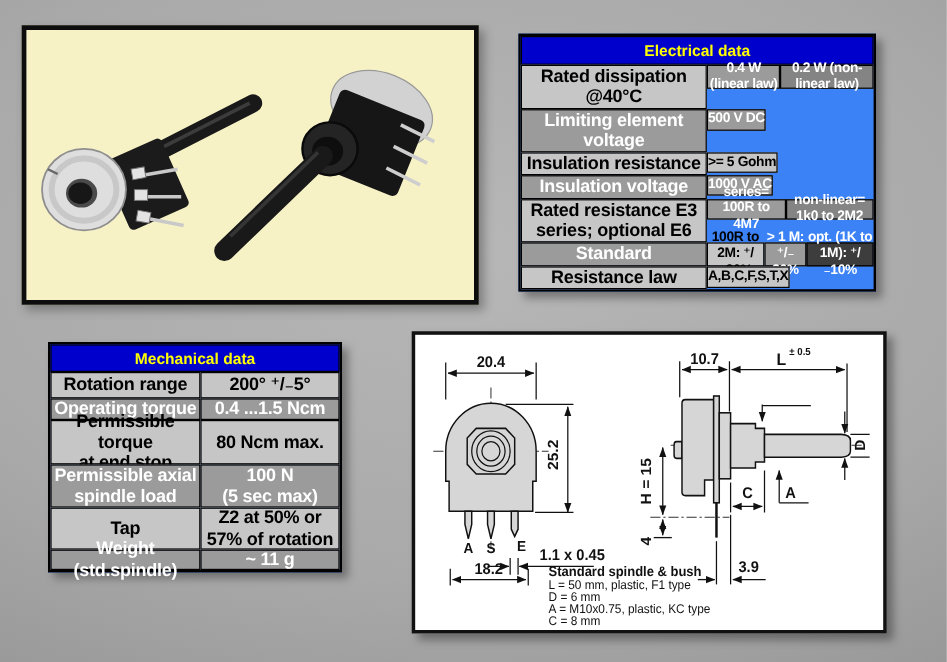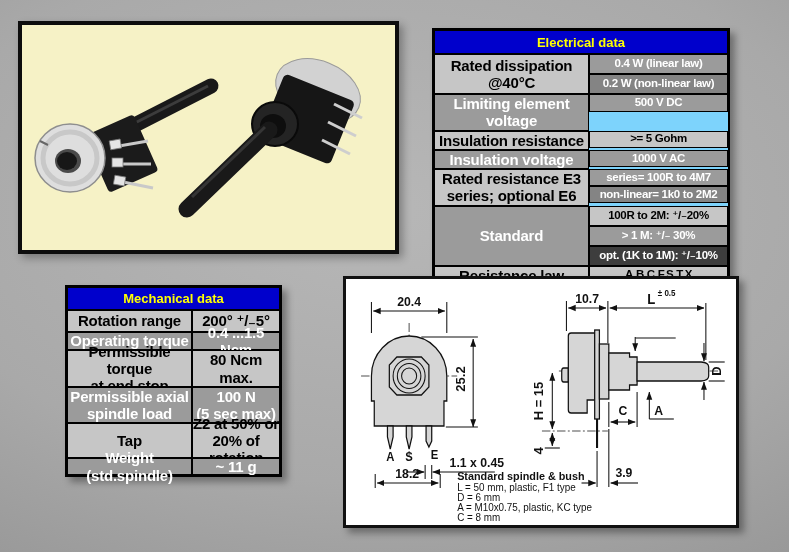--- a/index.html
+++ b/index.html
@@ -6,32 +6,32 @@
   body{
     width:789px;height:552px;position:relative;overflow:hidden;
     background:radial-gradient(ellipse 130% 110% at 48% 38%, #b7b7b7 0%, #a9a9a9 45%, #8e8e8e 85%, #7e7e7e 100%);
     font-family:"Liberation Sans","DejaVu Sans",sans-serif;
   }
   .panel{position:absolute;box-sizing:border-box}
   
   .photo{left:18px;top:21px;width:381px;height:233px;border:4px solid #0d0d0d;background:#f6f2c6;box-shadow:4px 4px 8px rgba(0,0,0,.3)}
   .photo svg{display:block;width:100%;height:100%}
   
-  .tbl{border:2px solid #000;background:#7dd3fc;box-shadow:5px 5px 7px rgba(0,0,0,.35)}
+  .tbl{border:2px solid #000;background:#3b82f6;box-shadow:5px 5px 7px rgba(0,0,0,.35)}
   .tbl-el{left:432px;top:28px;width:298px}
-  .tbl-me{left:65px;top:285px;width:217px}
+  .tbl-me{left:40px;top:285px;width:245px}
   .hdr{background:#0000cc;color:#ffff00;font-weight:bold;font-size:13px;
        display:flex;align-items:center;justify-content:center;border:1px solid #000;box-sizing:border-box}
   .tbl-el .hdr{height:24px}
   .tbl-me .hdr{height:23px}
   .row{display:flex;align-items:stretch}
   .cell{border:1px solid #000;box-sizing:border-box;display:flex;align-items:center;justify-content:center;
         text-align:center;font-weight:bold;font-size:15px;line-height:1.15;white-space:pre-line;letter-spacing:-0.2px}
   .tbl-el .lab{width:155px}
-  .tbl-el .vals{flex:1;display:flex;flex-direction:column}
+  .tbl-el .vals{flex:1;display:flex;flex-direction:row}
   .tbl-el .vals .cell{font-size:11.5px;letter-spacing:-0.3px}
   .tbl-me .lab{width:125px}
   .tbl-me .val{flex:1}
   .tone-a{background:#c6c6c6;color:#000}
   .tone-b{background:#9b9b9b;color:#fff}
   .tone-c{background:#848484;color:#fff}
   .tone-d{background:#3d3d3d;color:#fff}
   .h16{height:17px}.h17{height:17px}.h18{height:18px}.h20{height:20px}
   .h22{height:22px}.h35{height:35px}.h36{height:36px}.h37{height:37px}
   
@@ -165,21 +165,21 @@
   </div>
   <div class="row">
     <div class="cell lab h36 tone-b">Permissible axial
 spindle load</div>
     <div class="cell val h36 tone-b">100 N
 (5 sec max)</div>
   </div>
   <div class="row">
     <div class="cell lab h35 tone-a">Tap</div>
     <div class="cell val h35 tone-a">Z2   at 50% or
-20% of rotation</div>
+57% of rotation</div>
   </div>
   <div class="row">
     <div class="cell lab h17 tone-b">Weight (std.spindle)</div>
     <div class="cell val h17 tone-b">~ 11 g</div>
   </div>
 </div>
 
 <div class="panel draw">
   <svg viewBox="0 0 414 246" preserveAspectRatio="none">
     <defs>

